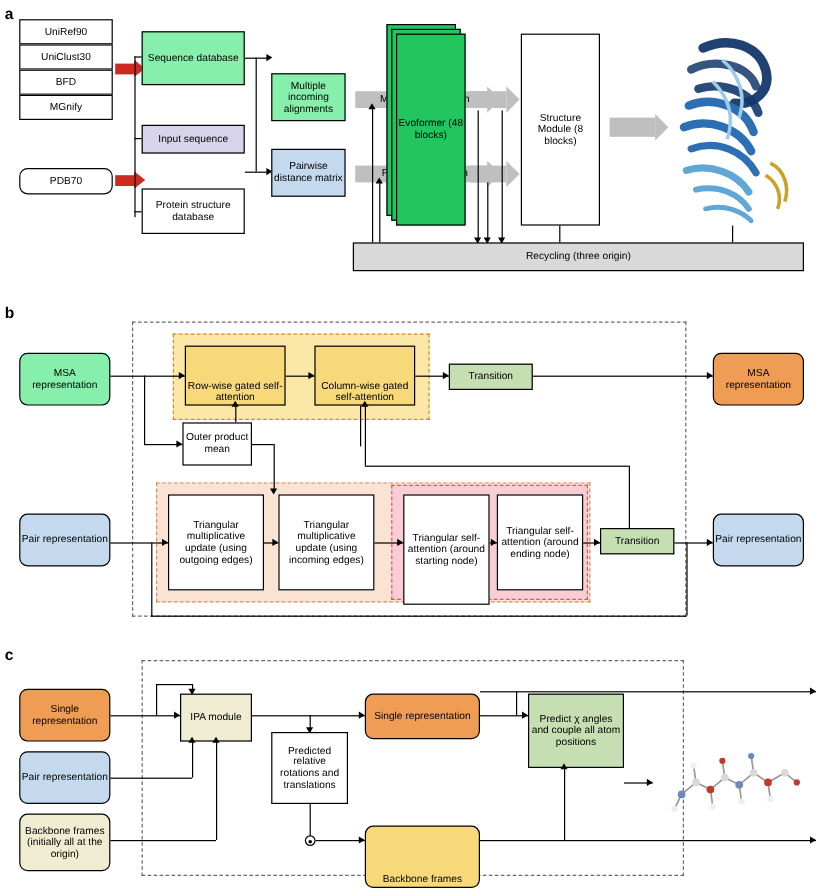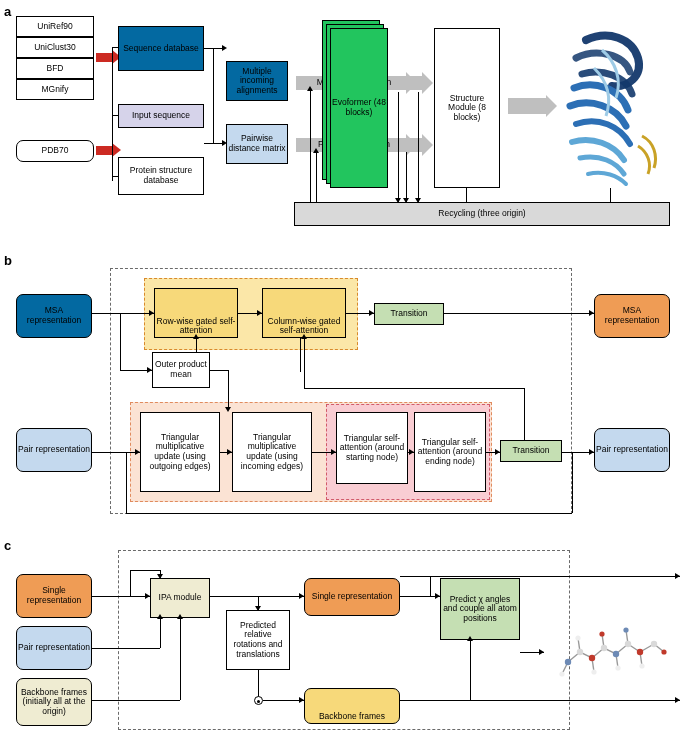--- a/index.html
+++ b/index.html
@@ -26,21 +26,21 @@
     border: 1px solid #000;
     display: flex;
     align-items: center;
     justify-content: center;
     text-align: center;
     font-size: 8.5px;
     line-height: 1.12;
     padding: 1px;
   }
   .white { background: #ffffff; }
-  .salmon { background: #0369a1; }
+  .salmon { background: #86efac; }
   .lav { background: #d6d3ea; }
   .blue { background: #c4d9ee; }
   .orange { background: #ef9c55; }
   .yellowbox { background: #f7d97a; align-items: flex-end; }
   .greenbox { background: #c5dfb3; justify-content: center; }
   .cream { background: #efecd2; }
   .lightyellow { background: #22c55e; }
   .grey { background: #d9d9d9; }
   .rounded { border-radius: 7px; }
   .no-border { border: none; }
@@ -297,21 +297,21 @@
 <div class="box white" style="left:152px; top:352px; width:58px; height:36px;">
     <span>Outer product mean</span>
   </div>
 
 <div class="box white" style="left:140px; top:412px; width:80px; height:80px;">
     <span>Triangular multiplicative update (using outgoing edges)</span>
   </div>
 <div class="box white" style="left:232px; top:412px; width:80px; height:80px;">
     <span>Triangular multiplicative update (using incoming edges)</span>
   </div>
-<div class="box white" style="left:336px; top:412px; width:72px; height:72px;">
+<div class="box white" style="left:336px; top:412px; width:72px; height:92px;">
     <span>Triangular self-attention (around starting node)</span>
   </div>
 <div class="box white" style="left:414px; top:412px; width:72px; height:80px;">
     <span>Triangular self-attention (around ending node)</span>
   </div>
 <div class="box greenbox" style="left:500px; top:440px; width:62px; height:22px;">
     <span>Transition</span>
   </div>
 
 <div class="line hline" style="left:92px; top:313px; width:62px;"></div>
@@ -375,21 +375,21 @@
 
 <div class="box cream" style="left:150px; top:578px; width:60px; height:40px;">
     <span>IPA module</span>
   </div>
 <div class="box white" style="left:226px; top:610px; width:64px; height:60px;">
     <span>Predicted relative rotations and translations</span>
   </div>
 <div class="box orange rounded" style="left:304px; top:578px; width:96px; height:38px;">
     <span>Single representation</span>
   </div>
-<div class="box yellowbox rounded" style="left:304px; top:688px; width:96px; height:36px;">
+<div class="box yellowbox rounded" style="left:304px; top:688px; width:96px; height:52px;">
     <span>Backbone frames</span>
   </div>
 <div class="box greenbox" style="left:440px; top:578px; width:80px; height:62px;">
     <span>Predict χ angles and couple all atom positions</span>
   </div>
 
 <svg class="mol-img" style="left:556px; top:604px;" width="120" height="90" viewBox="0 0 120 90">
   <g stroke="#999" stroke-width="1.4" fill="none">
     <path d="M12 58 L24 48 L36 54 L48 44 L60 50 L72 40 L84 48 L98 40"></path>
     <path d="M24 48 L22 34"></path>

